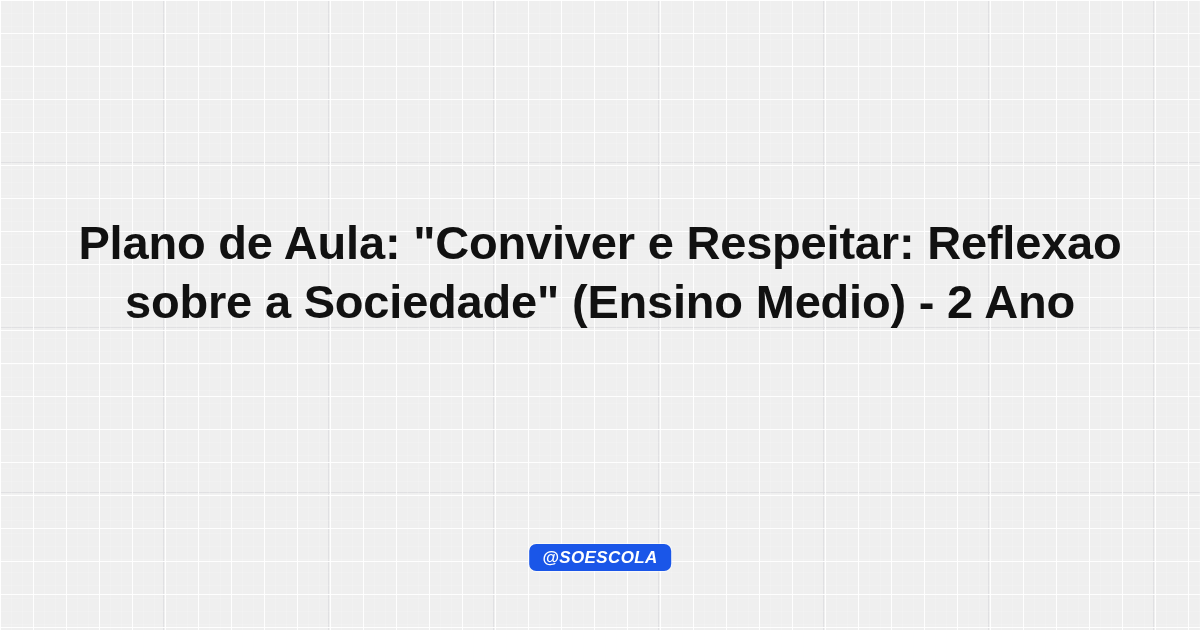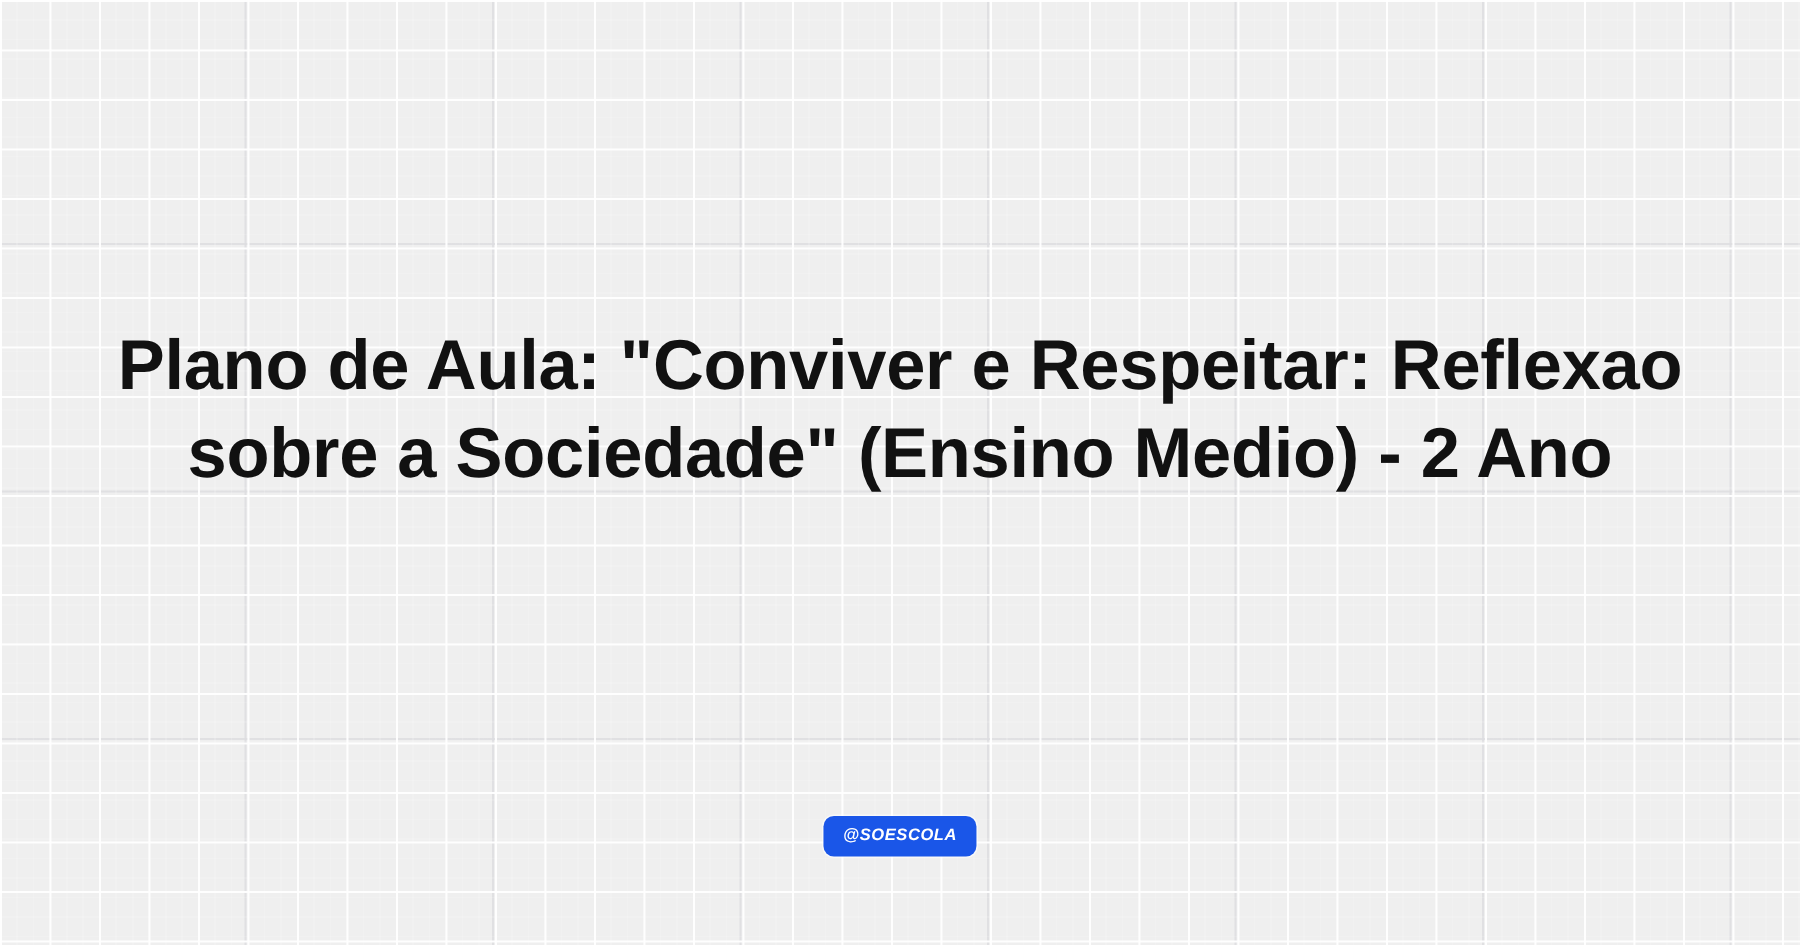--- a/index.html
+++ b/index.html
@@ -92,21 +92,21 @@
     justify-content: center;
     height: 27px;
     padding: 0 13px;
     background-color: #1a56e8;
     border-radius: 7px;
     box-shadow: 0 0 0 1px rgba(255,255,255,0.55);
   }
 
   #watermark-label {
     color: #ffffff;
-    font-size: 11px;
+    font-size: 17px;
     font-weight: bold;
     font-style: italic;
     letter-spacing: 0.4px;
     line-height: 1;
     white-space: nowrap;
   }
 </style>
 </head>
 <body>
 

